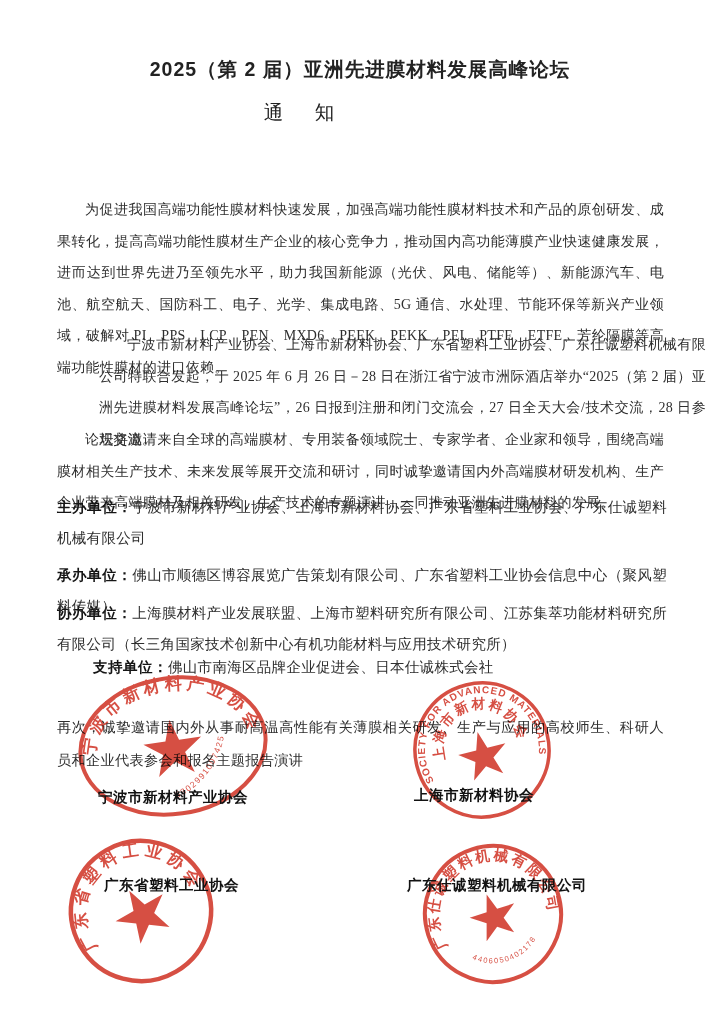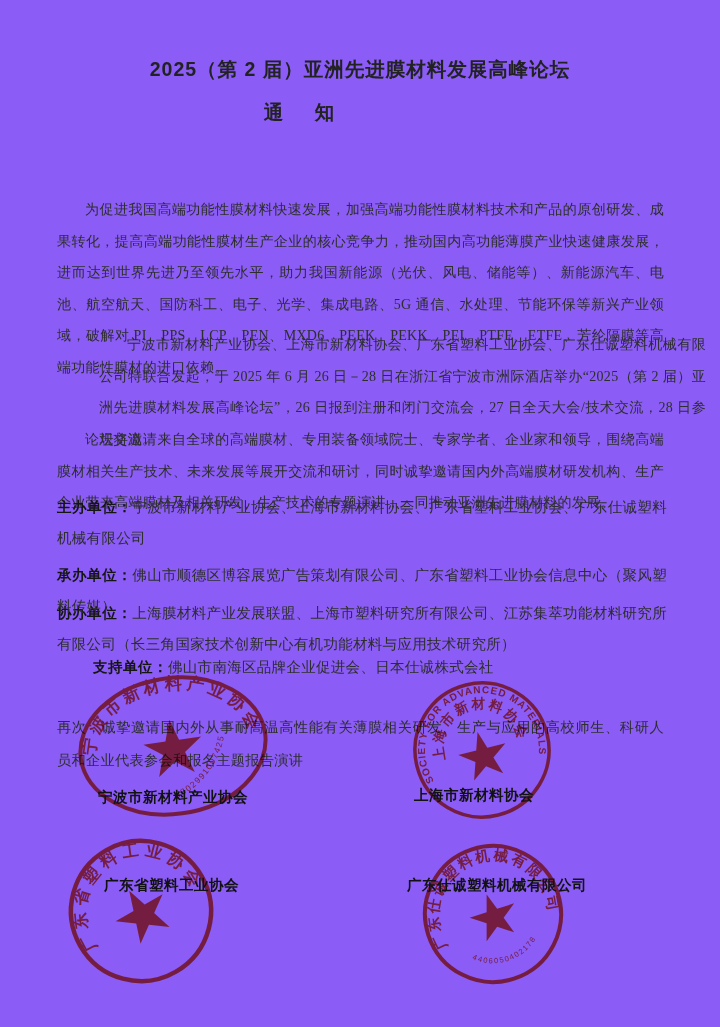--- a/index.html
+++ b/index.html
@@ -1,33 +1,33 @@
 <!DOCTYPE html>
 <html><head>
 <meta charset="utf-8">
 <style>
   html,body{margin:0;padding:0;background:#e8e8e6;}
   .page{
     position:relative;
     width:720px;height:1027px;
     margin:0 auto;
-    background:#8b5cf6;
+    background:#ffffff;
     overflow:hidden;
     font-family:"Liberation Serif", serif;
     color:#2b2b2b;
   }
   .doc-title{
     position:absolute;top:56px;left:0;width:720px;
     text-align:center;font-family:"Liberation Sans",sans-serif;
     font-weight:700;font-size:19.5px;letter-spacing:1px;color:#222;
   }
   .doc-subtitle{
     position:absolute;top:99px;left:0;width:604px;
     text-align:center;font-family:"Liberation Sans",sans-serif;
-    font-weight:700;font-size:19.5px;letter-spacing:6px;color:#222;
+    font-weight:400;font-size:19.5px;letter-spacing:6px;color:#222;
   }
   .body-par{
     position:absolute;left:57px;width:607px;
     font-size:14px;line-height:31.5px;
     text-align:justify;text-indent:2em;color:#2e2e2e;
     letter-spacing:0.3px;
   }
   #par-1{top:180px;}
   #par-2{top:315px;margin-left:42px;}
   #par-3{top:410px;}

